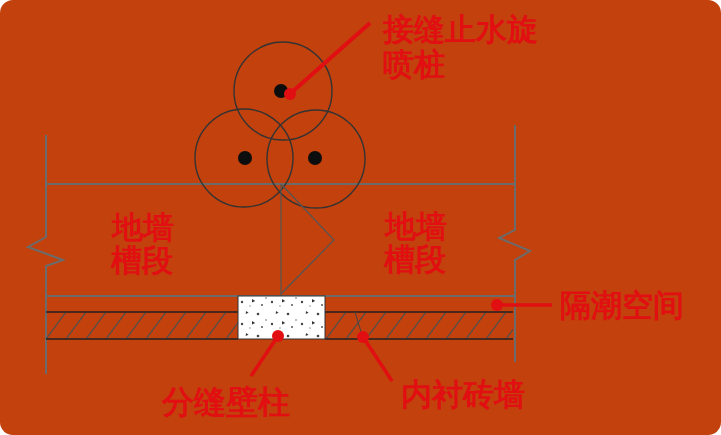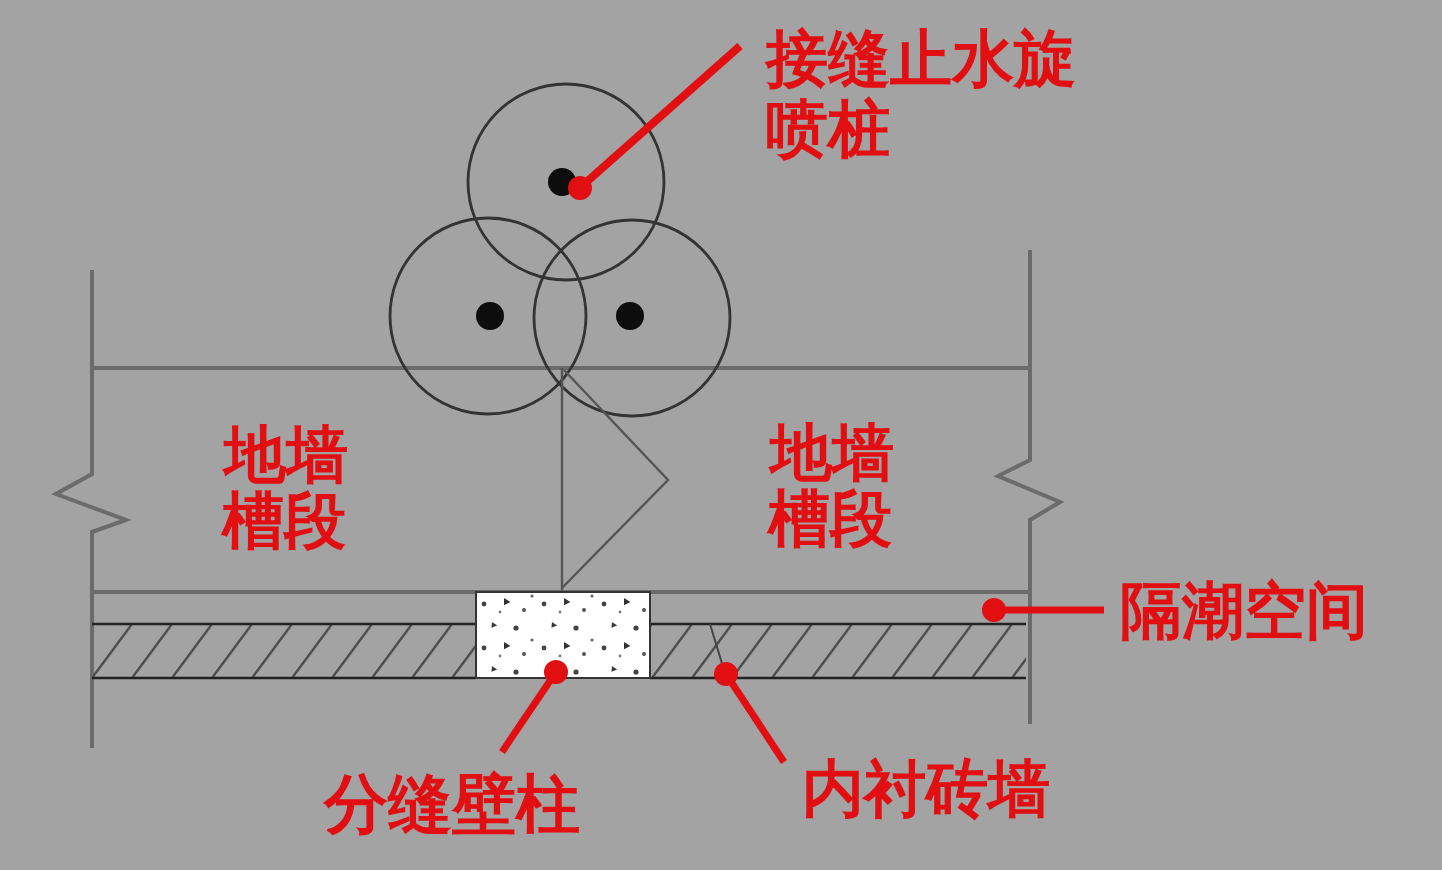--- a/index.html
+++ b/index.html
@@ -1,18 +1,19 @@
 <!DOCTYPE html>
 <html style="--label-red: #e10e12; --line-gray: #6b6b6b; --circle-dark: #333333; --joint-gray: #555555; --band-line: #222222; --dot-black: #0d0d0d; --hatch-stroke: #4d4d4d;"><head>
 <meta charset="utf-8">
 <style>
   html,body{margin:0;padding:0;background:#fff;}
   .stage{
-    width:721px;height:435px;background:#a3a3a3;overflow:hidden;position:relative;
+    width:721px;height:435px;background:#c2410c;overflow:hidden;position:relative;
     font-family:"Liberation Sans","DejaVu Sans",sans-serif;
+    border-radius:13px;
   }
   svg{display:block;}
   .gray-line{stroke:var(--line-gray,#6b6b6b);stroke-width:2;fill:none;stroke-linejoin:miter;}
   .thin-dark{stroke:var(--joint-gray,#555555);stroke-width:1.2;fill:none;}
   .circle-outline{stroke:var(--circle-dark,#333333);stroke-width:1.4;fill:none;}
   .band-line{stroke:var(--band-line,#222222);stroke-width:1.3;fill:none;}
   .pile-dot{fill:var(--dot-black,#0d0d0d);}
   .red-stroke{stroke:var(--label-red,#e10e12);fill:none;}
   .red-fill{fill:var(--label-red,#e10e12);}
   .label{

